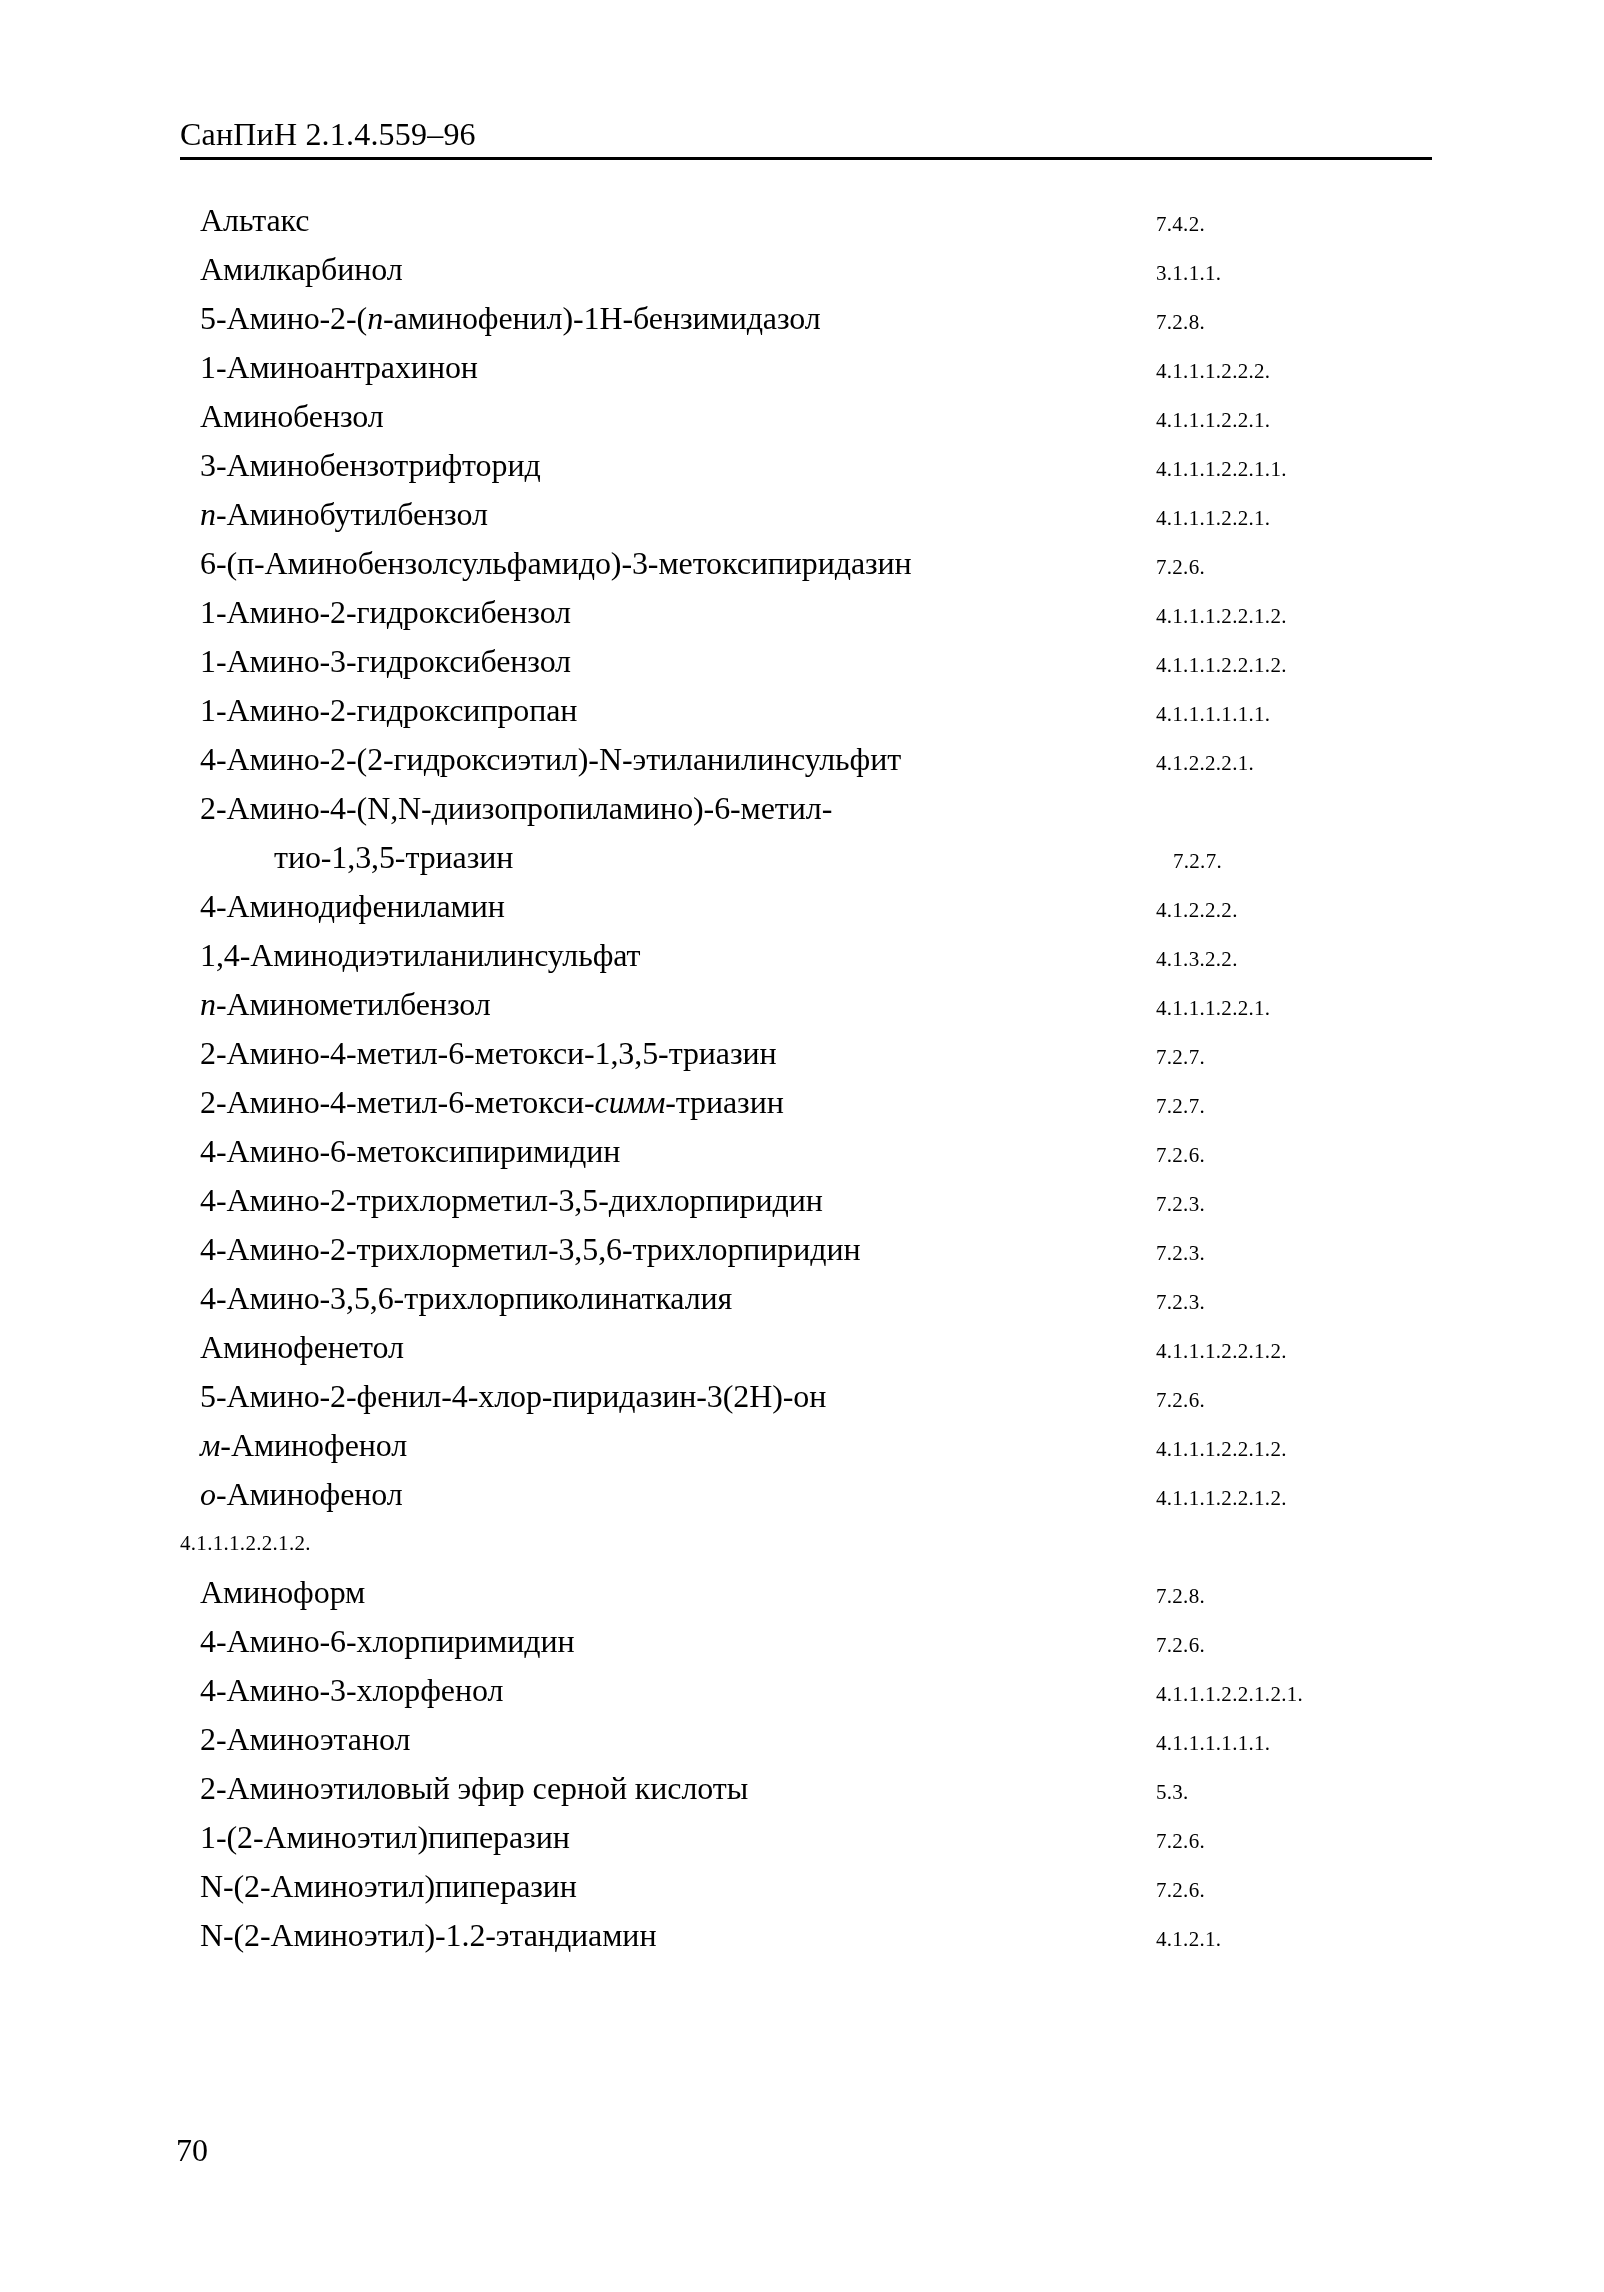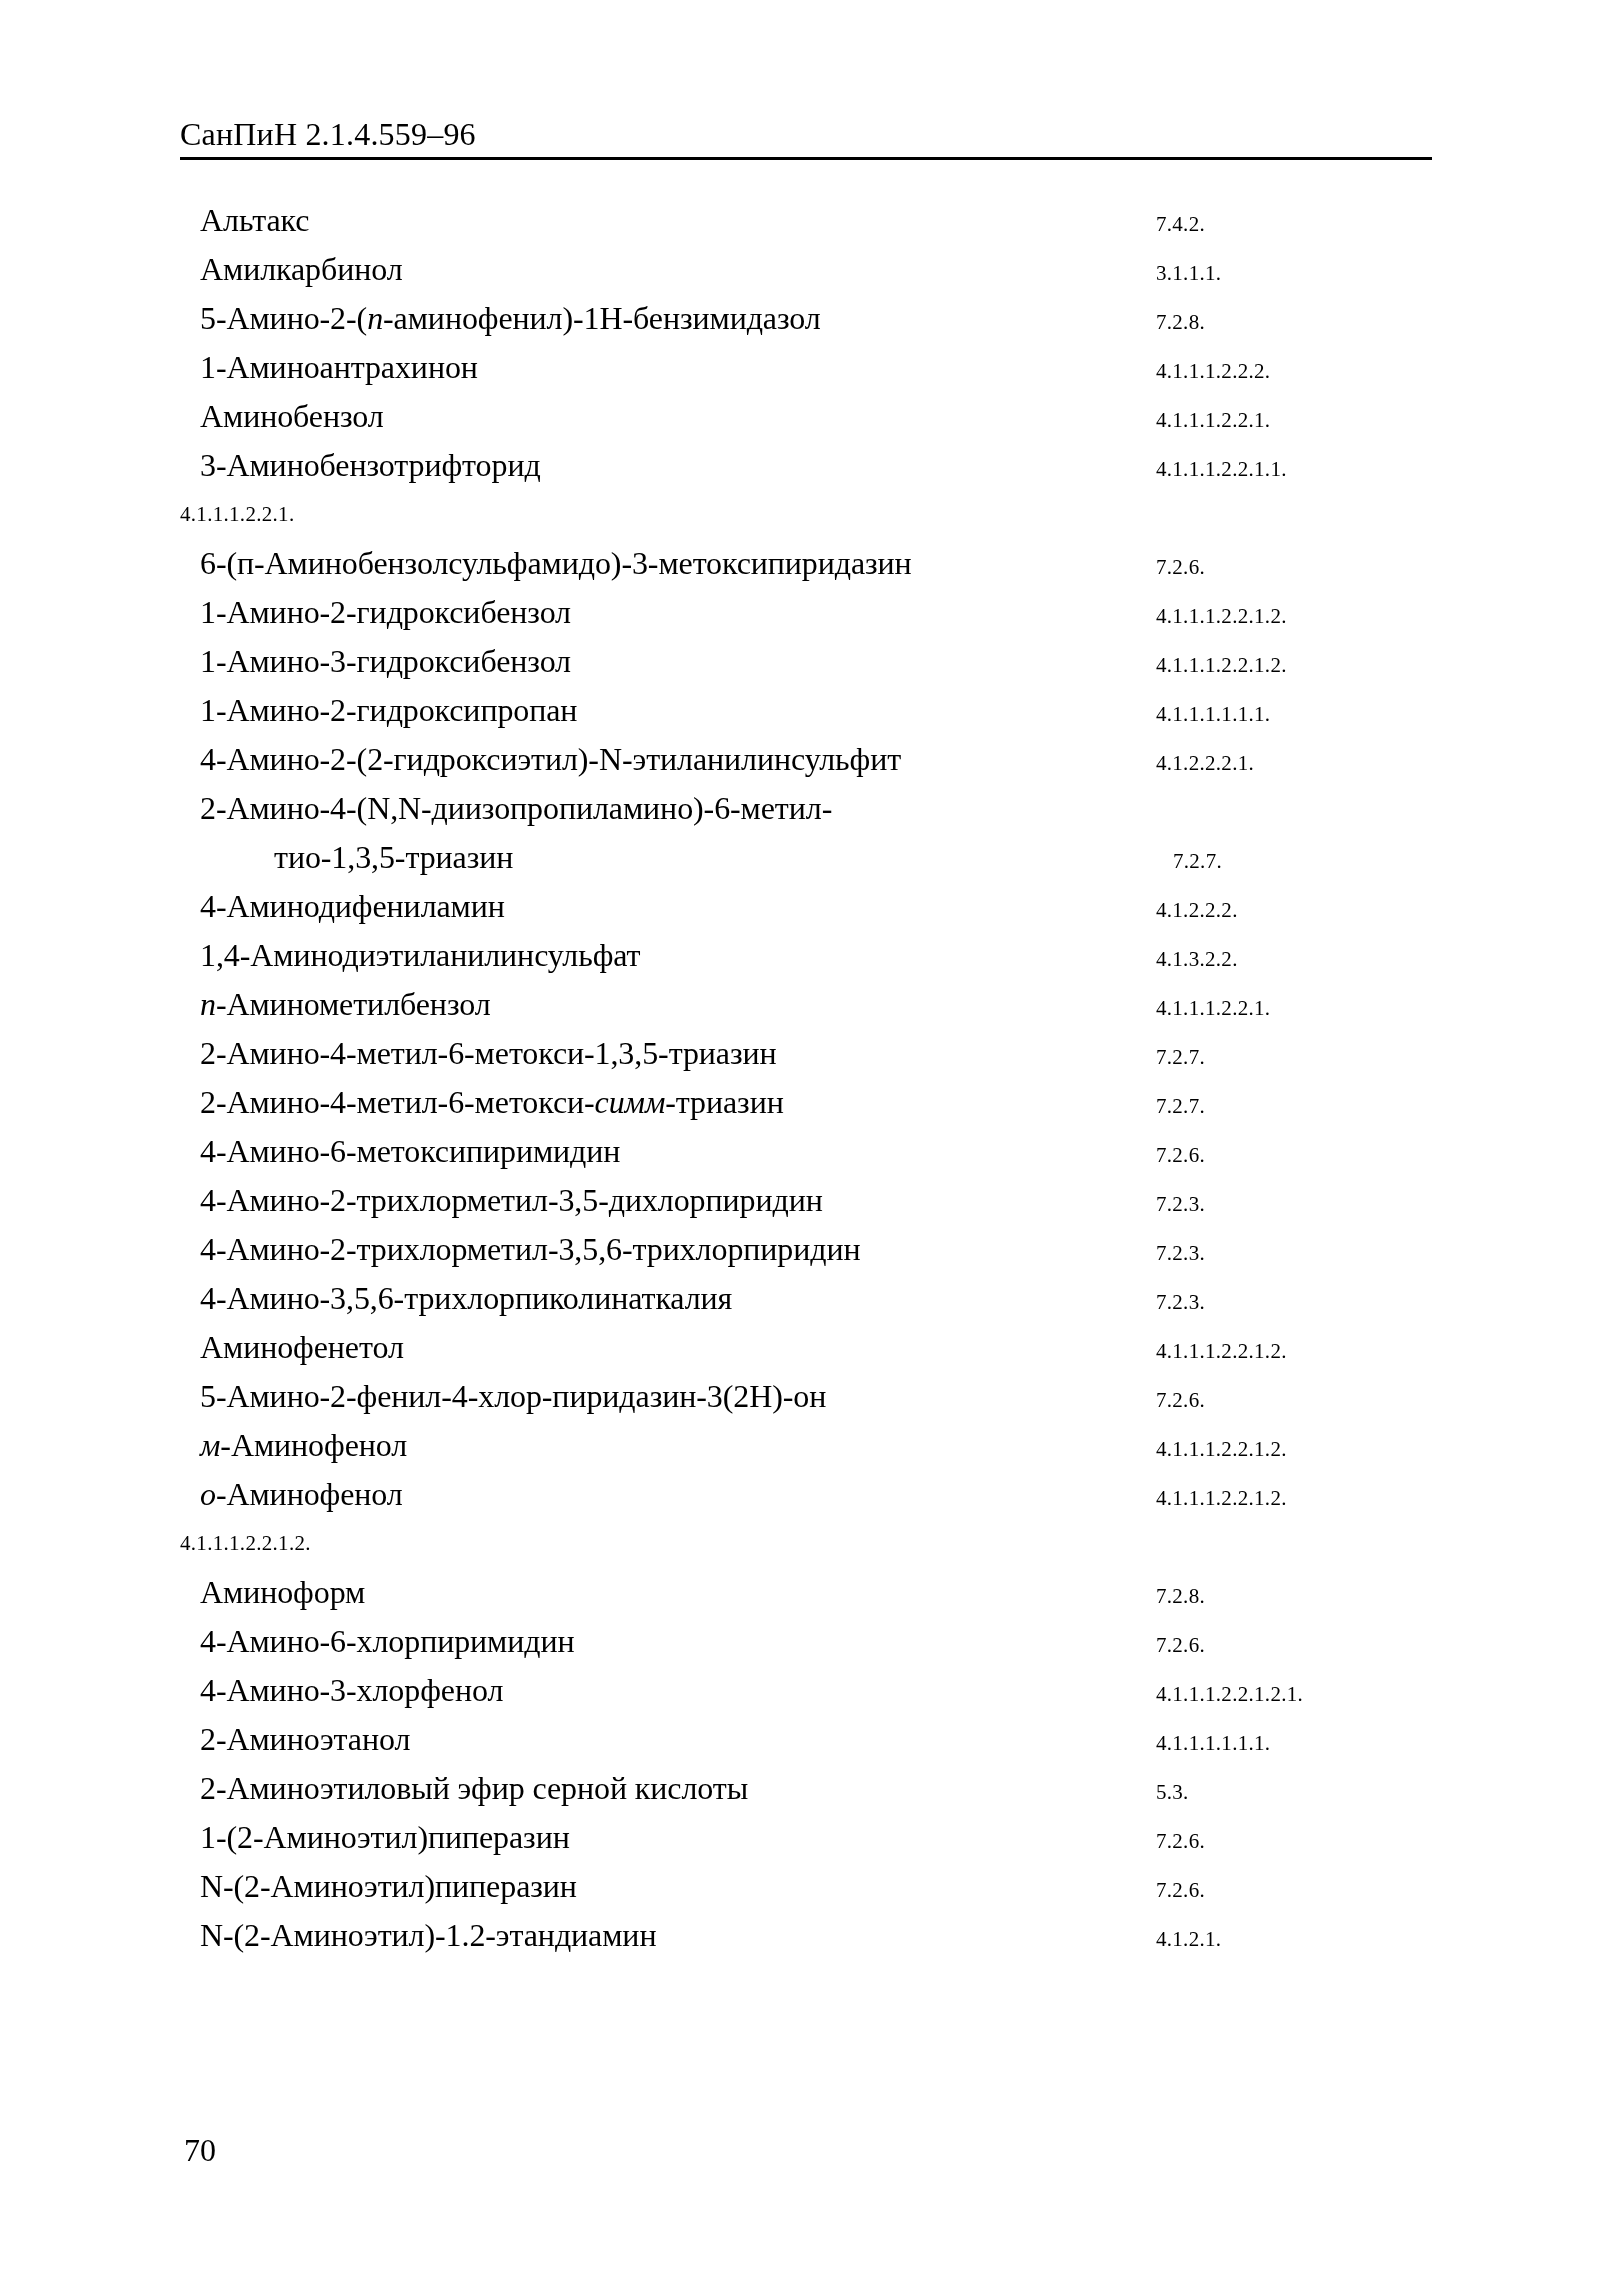--- a/index.html
+++ b/index.html
@@ -68,21 +68,21 @@
   }
   .entry-name.cont {
     padding-left: 74px;
   }
   .it {
     font-style: italic;
   }
   
   .page-number {
     position: absolute;
-    left: 184px;
+    left: 176px;
     top: 2131px;
     font-size: 32px;
     line-height: 39px;
   }
 </style>
 </head>
 <body>
 
 <div class="page">
 
@@ -110,20 +110,21 @@
       </div>
       <div class="index-row">
         <div class="entry-name"><span>Аминобензол</span></div>
         <div class="entry-code">4.1.1.1.2.2.1.</div>
       </div>
       <div class="index-row">
         <div class="entry-name"><span>3-Аминобензотрифторид</span></div>
         <div class="entry-code">4.1.1.1.2.2.1.1.</div>
       </div>
       <div class="index-row">
+        <div class="entry-name"><span class="it">n</span><span>-Аминобутилбензол</span></div>
         <div class="entry-code">4.1.1.1.2.2.1.</div>
       </div>
       <div class="index-row">
         <div class="entry-name"><span>6-(п-Аминобензолсульфамидо)-3-метоксипиридазин</span></div>
         <div class="entry-code">7.2.6.</div>
       </div>
       <div class="index-row">
         <div class="entry-name"><span>1-Амино-2-гидроксибензол</span></div>
         <div class="entry-code">4.1.1.1.2.2.1.2.</div>
       </div>

